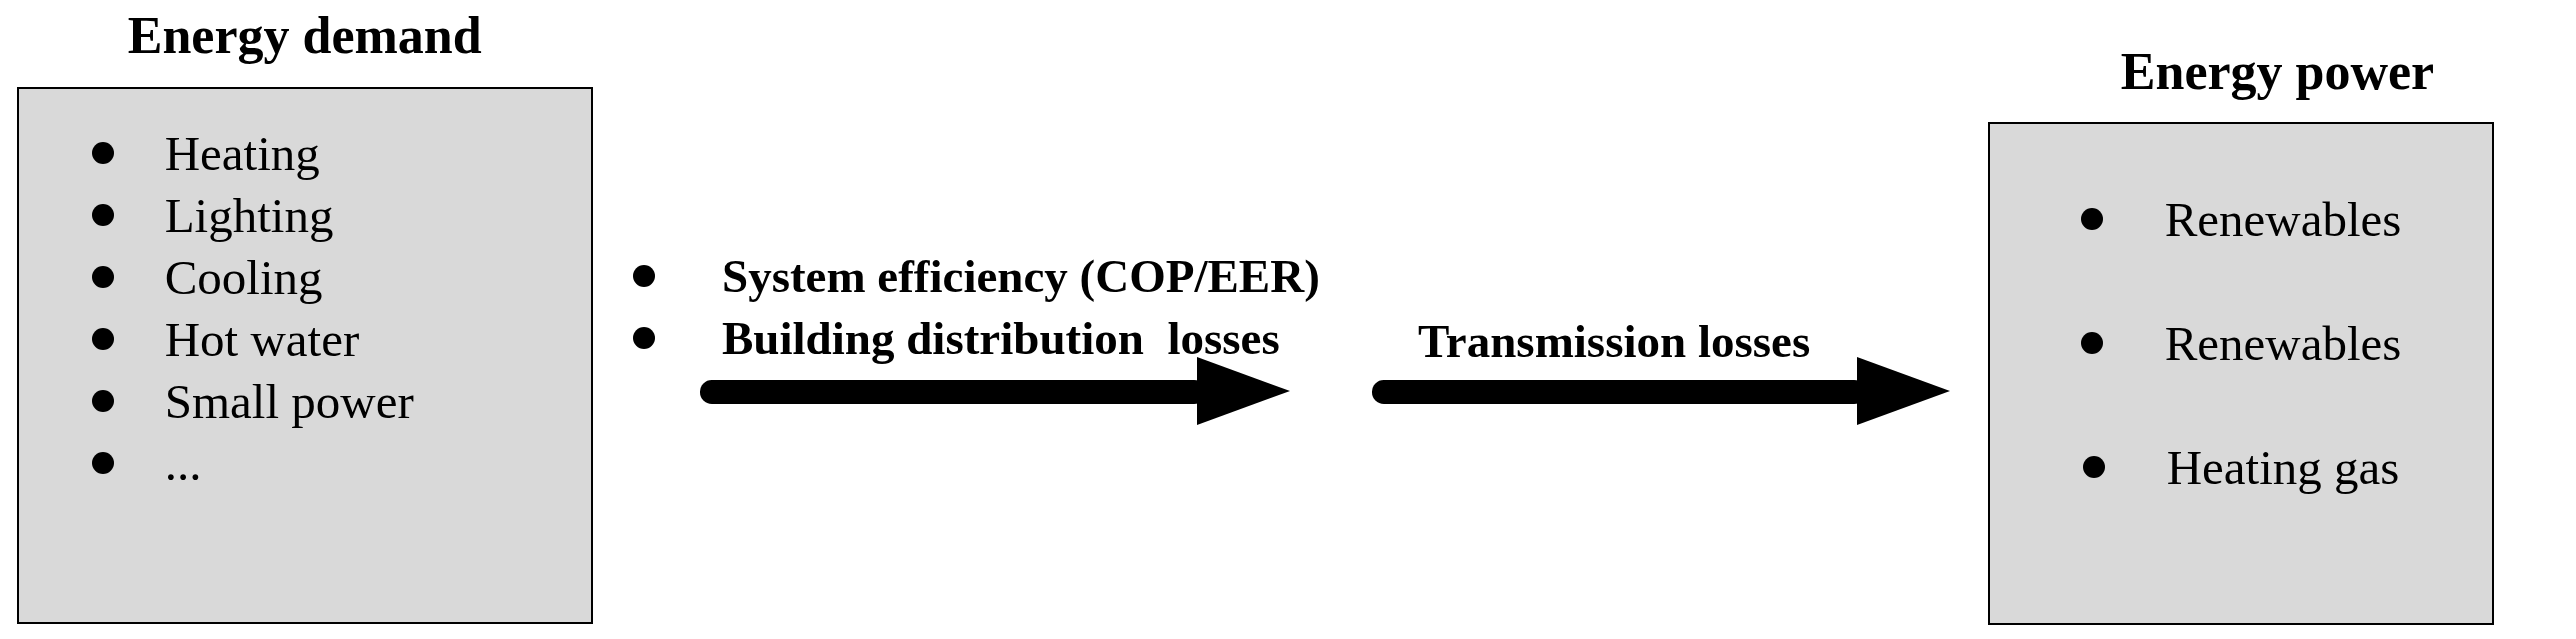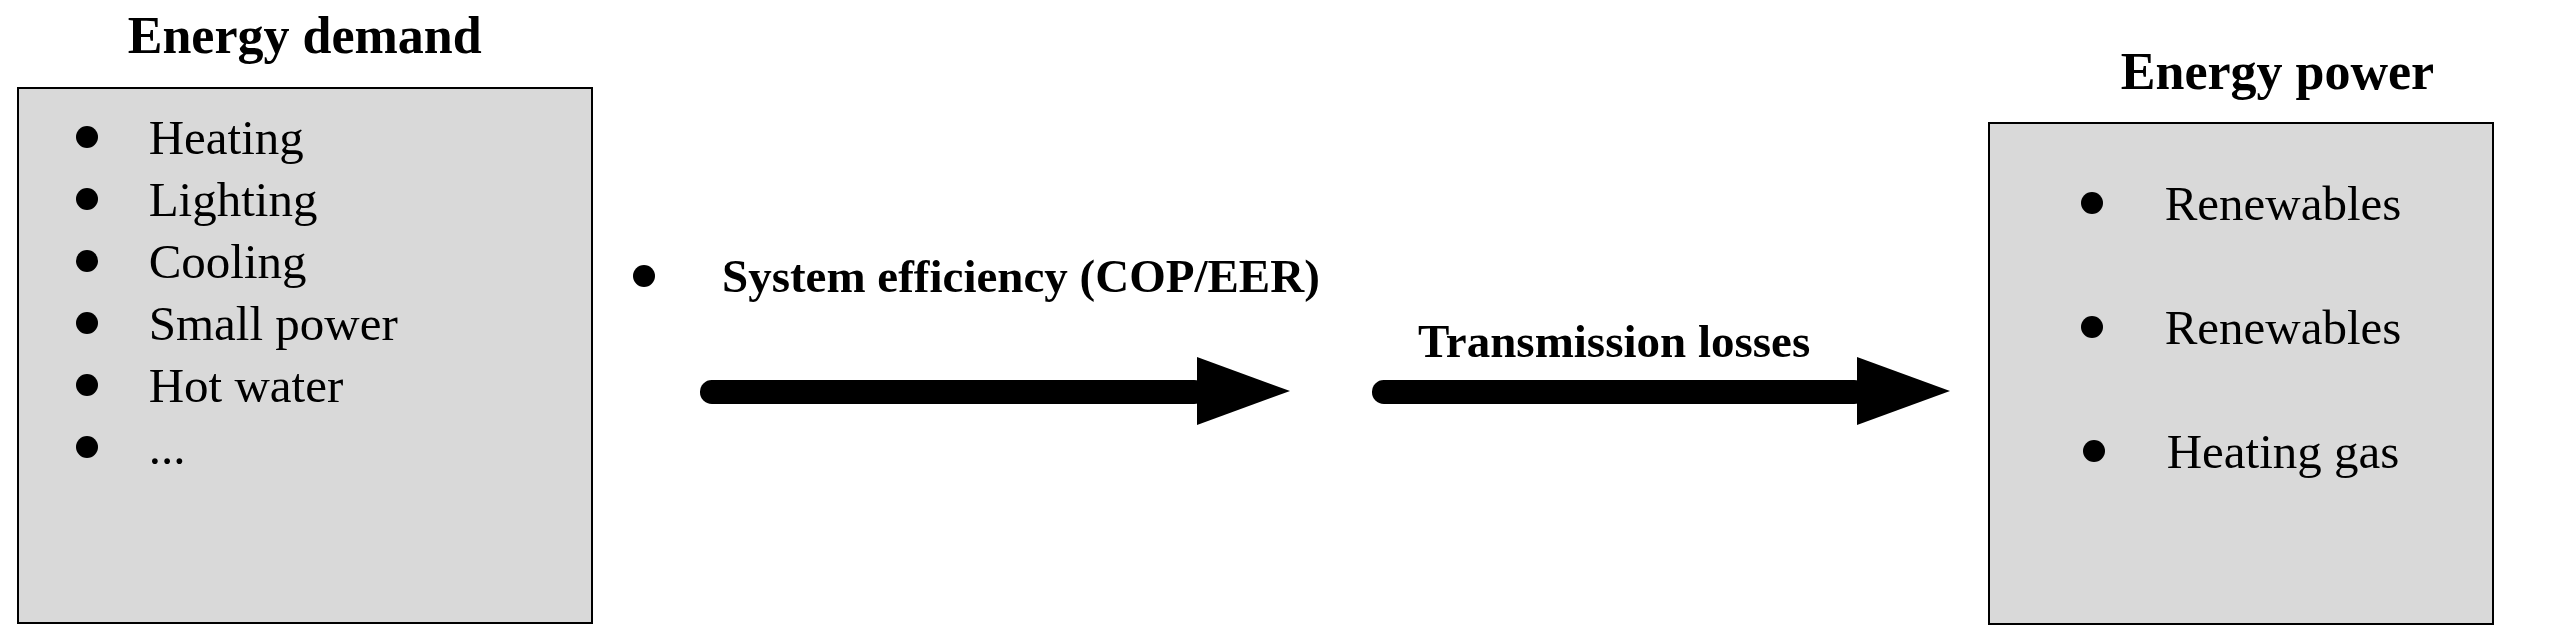--- a/index.html
+++ b/index.html
@@ -25,21 +25,21 @@
 
   .box {
     position: absolute;
     background: #d9d9d9;
     border: 2.5px solid #000000;
     box-sizing: border-box;
   }
   .box-demand { left: 16.7px; top: 87px; width: 576px; height: 537px; }
   .box-supply { left: 1988px; top: 122px; width: 506px; height: 503px; }
 
-  ul.list { list-style: none; margin: 0; padding: 17px; font-family: Liberation Serif, serif; }
+  ul.list { list-style: none; margin: 16px; padding: 17px; font-family: Liberation Serif, serif; }
   li.row { display: flex; align-items: center; }
 
   .list-left { padding-top: 53px; }
   .list-left li.row { height: 62px; }
   .list-left .dot { margin-left: 40px; }
   .list-left .txt { margin-left: 51px; }
 
   .list-right { padding-top: 36px; }
   .list-right li.row { height: 124px; justify-content: center; }
   .list-right .txt { margin-left: 62px; }
@@ -111,37 +111,41 @@
       <li class="row">
         <span class="dot"></span>
         <span class="txt">Lighting</span>
       </li>
       <li class="row">
         <span class="dot"></span>
         <span class="txt">Cooling</span>
       </li>
       <li class="row">
         <span class="dot"></span>
-        <span class="txt">Small power</span>
+        <span class="txt">Hot water</span>
       </li>
       <li class="row">
         <span class="dot"></span>
-        <span class="txt">Hot water</span>
+        <span class="txt">Small power</span>
       </li>
       <li class="row">
         <span class="dot"></span>
         <span class="txt">...</span>
       </li>
     </ul>
   </div>
 
   <div class="factors">
     <div class="row" style="display:flex;align-items:center;">
       <span class="dot"></span>
       <span class="txt">System efficiency (COP/EER)</span>
+    </div>
+    <div class="row" style="display:flex;align-items:center;">
+      <span class="dot"></span>
+      <span class="txt">Building distribution  losses</span>
     </div>
   </div>
 
   <div class="arrow">
     <div class="arrow-body arrow-body-1"></div>
     <div class="arrow-head arrow-head-1"></div>
   </div>
 
   <div class="loss-label">Transmission losses</div>
 

